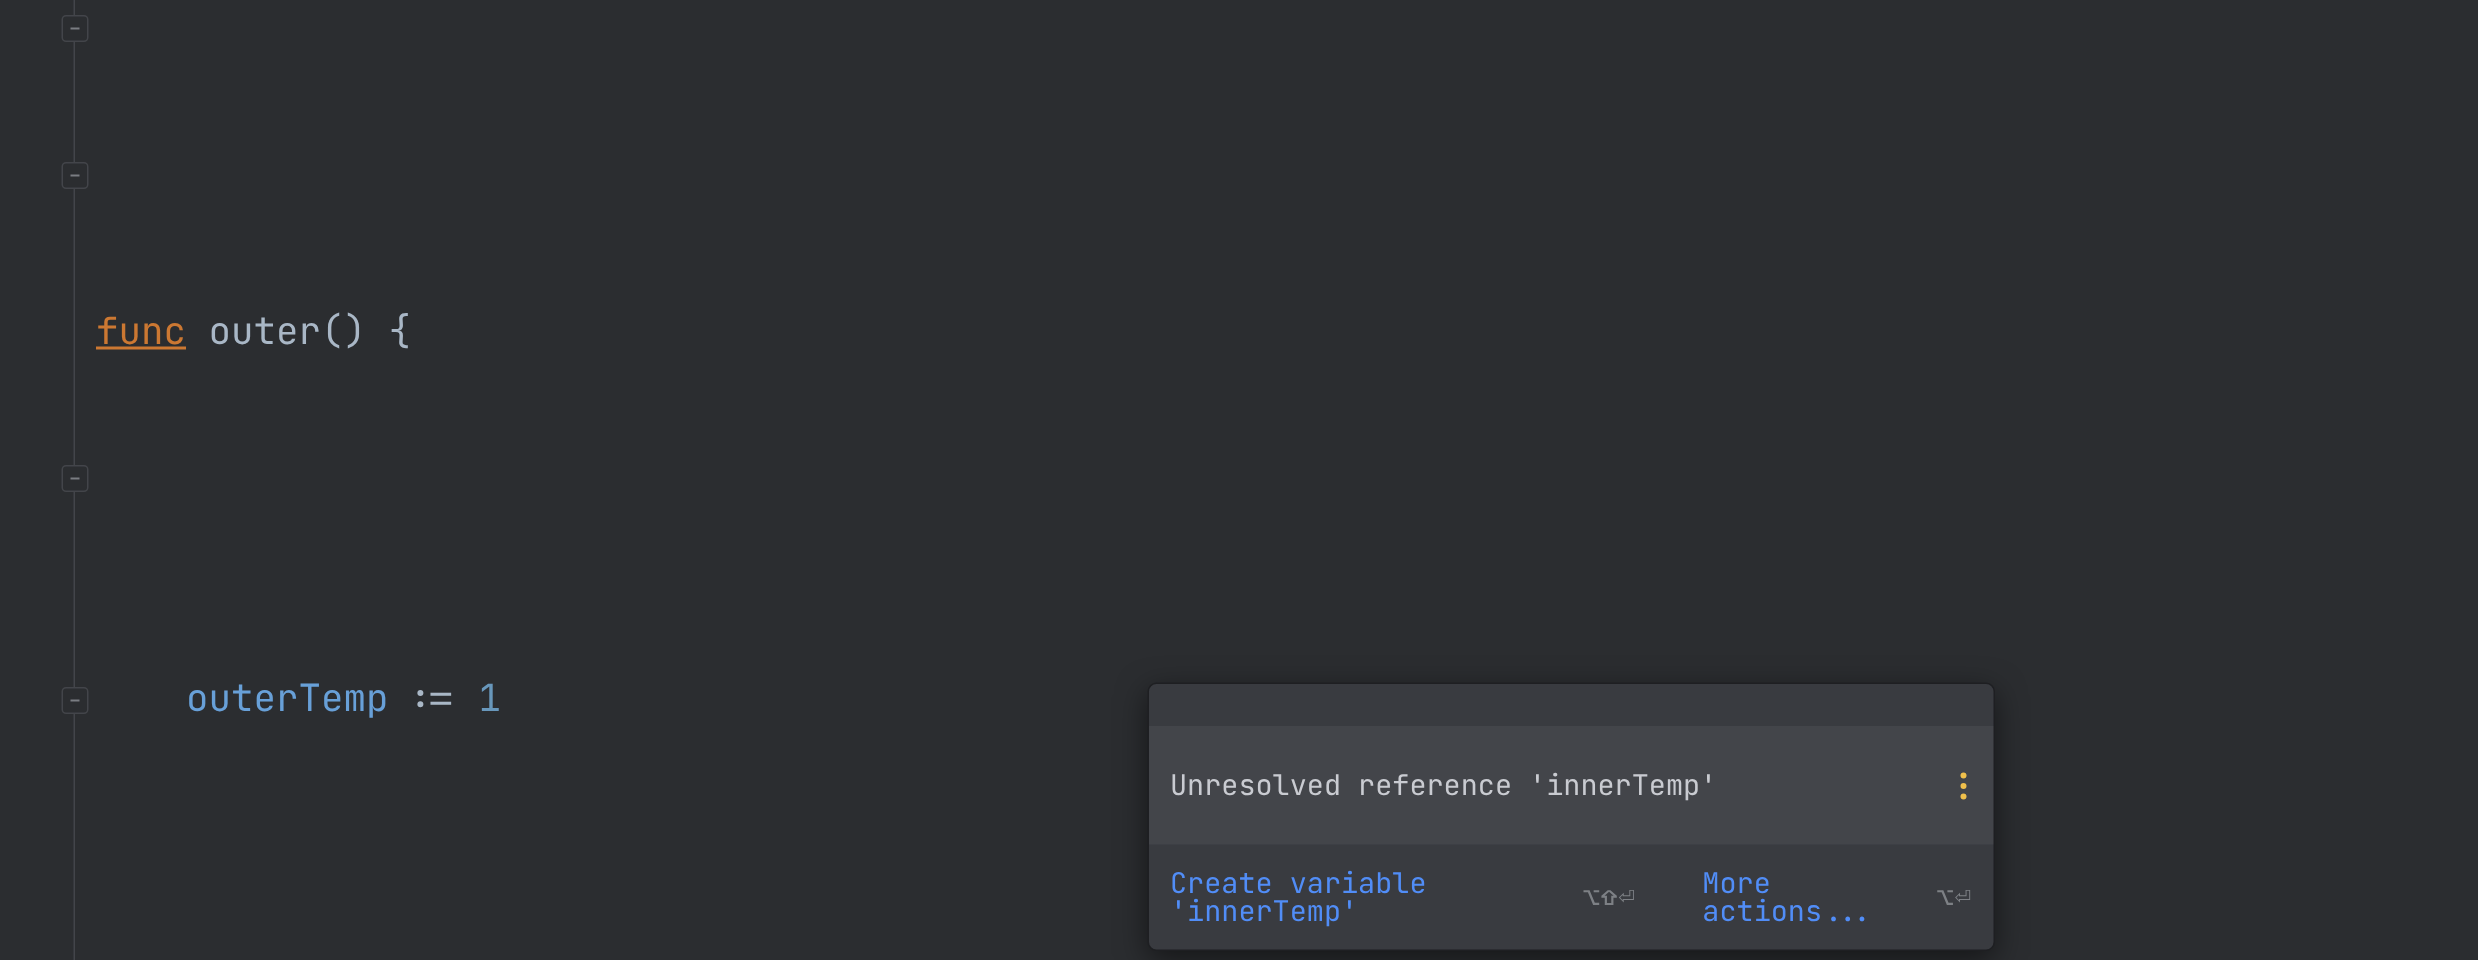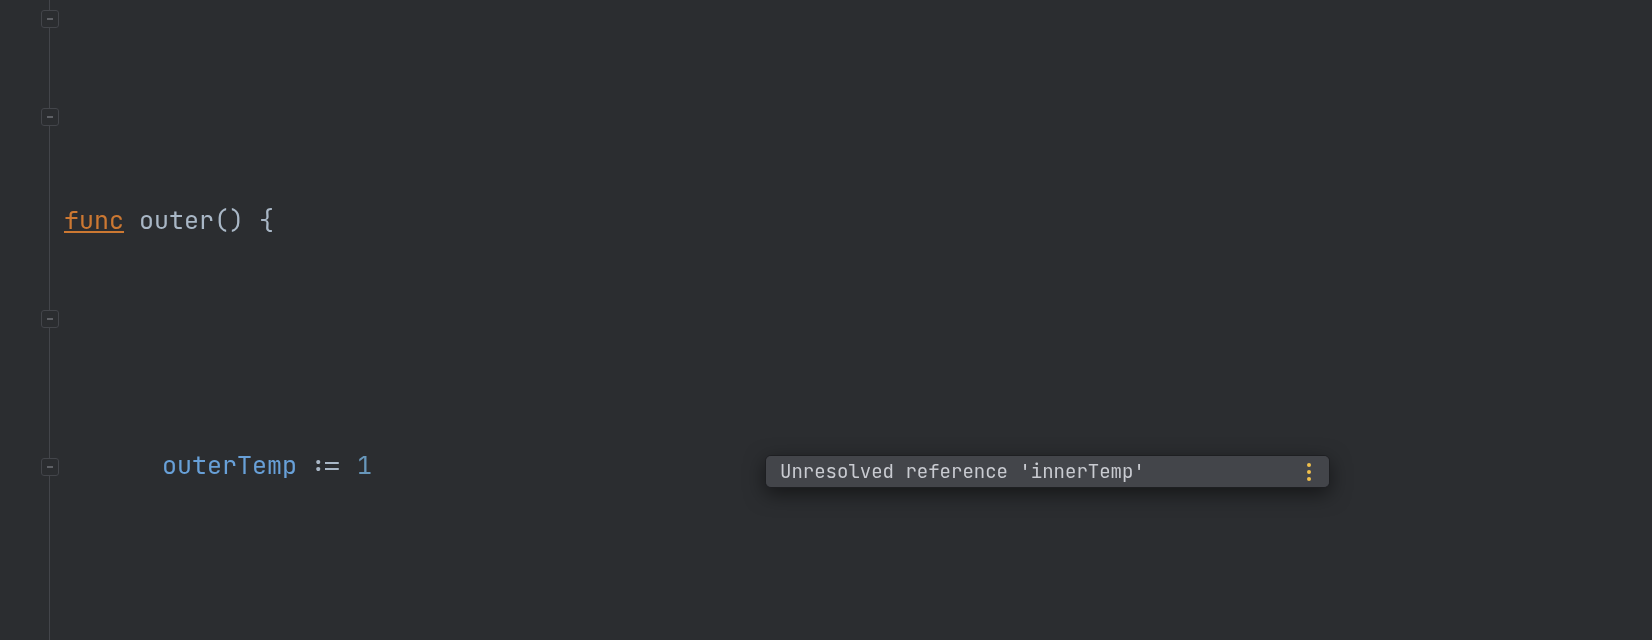--- a/index.html
+++ b/index.html
@@ -61,36 +61,36 @@
   .fold-toggle.t3{top:310px;}  
   .fold-toggle.t4{top:458px;}  
   .code-area{
     position:absolute;left:50px;right:0;top:0;bottom:0;
     padding-left:14px;
     white-space:pre;
   }
   .row{height:49px;position:relative;}
   .kw{color:var(--kw);text-decoration:underline;}
   .fn-name{color:var(--id2);}
-  .var-def{color:var(--blue-var);margin-left:38px;}
+  .var-def{color:var(--blue-var);}
   .num{color:var(--num);}
   .pun{color:var(--id2);}
 
   
   .popup{
     position:absolute;left:765px;top:455px;width:565px;
     background:var(--popup-bg);border:1px solid var(--popup-border);border-radius:6px;
     box-shadow:0 6px 20px rgba(0,0,0,.5);
     font-size:19px;line-height:1;
     overflow:hidden;
   }
   .popup-header{
     background:var(--popup-header);
-    padding:6px 14px;color:#c9cbd1;
-    display:flex;align-items:center;justify-content:space-between;
+    padding:30px 14px;color:#c9cbd1;
+    display:flex;align-items:center;justify-content:space-between;margin-top:28px;
   }
   .popup-body{
     padding:16px 14px;display:flex;align-items:center;gap:22px;color:var(--link);
   }
   .popup-body .qf{display:flex;align-items:center;gap:10px;}
   .key-hint{color:var(--key-hint);font-size:18px;letter-spacing:1px;}
   .more-dots{display:flex;flex-direction:column;gap:3px;padding:0 4px;cursor:pointer;}
   .more-dots span{width:4px;height:4px;border-radius:50%;background:var(--yellow-dots);}
   .spacer{flex:1;}
   .link{cursor:pointer;}
@@ -159,15 +159,26 @@
 
   <div class="popup">
     <div class="popup-header">
       <span>Unresolved reference 'innerTemp'</span>
       <div class="more-dots">
         <span></span>
           <span></span>
           <span></span>
       </div>
     </div>
+    <div class="popup-body">
+      <div class="qf">
+        <span class="link">Create variable 'innerTemp'</span>
+        <span class="key-hint">⌥⇧⏎</span>
+      </div>
+      <div class="spacer"></div>
+      <div class="qf">
+        <span class="link">More actions...</span>
+        <span class="key-hint">⌥⏎</span>
+      </div>
+    </div>
   </div>
 
 </div>
 
 </body></html>

